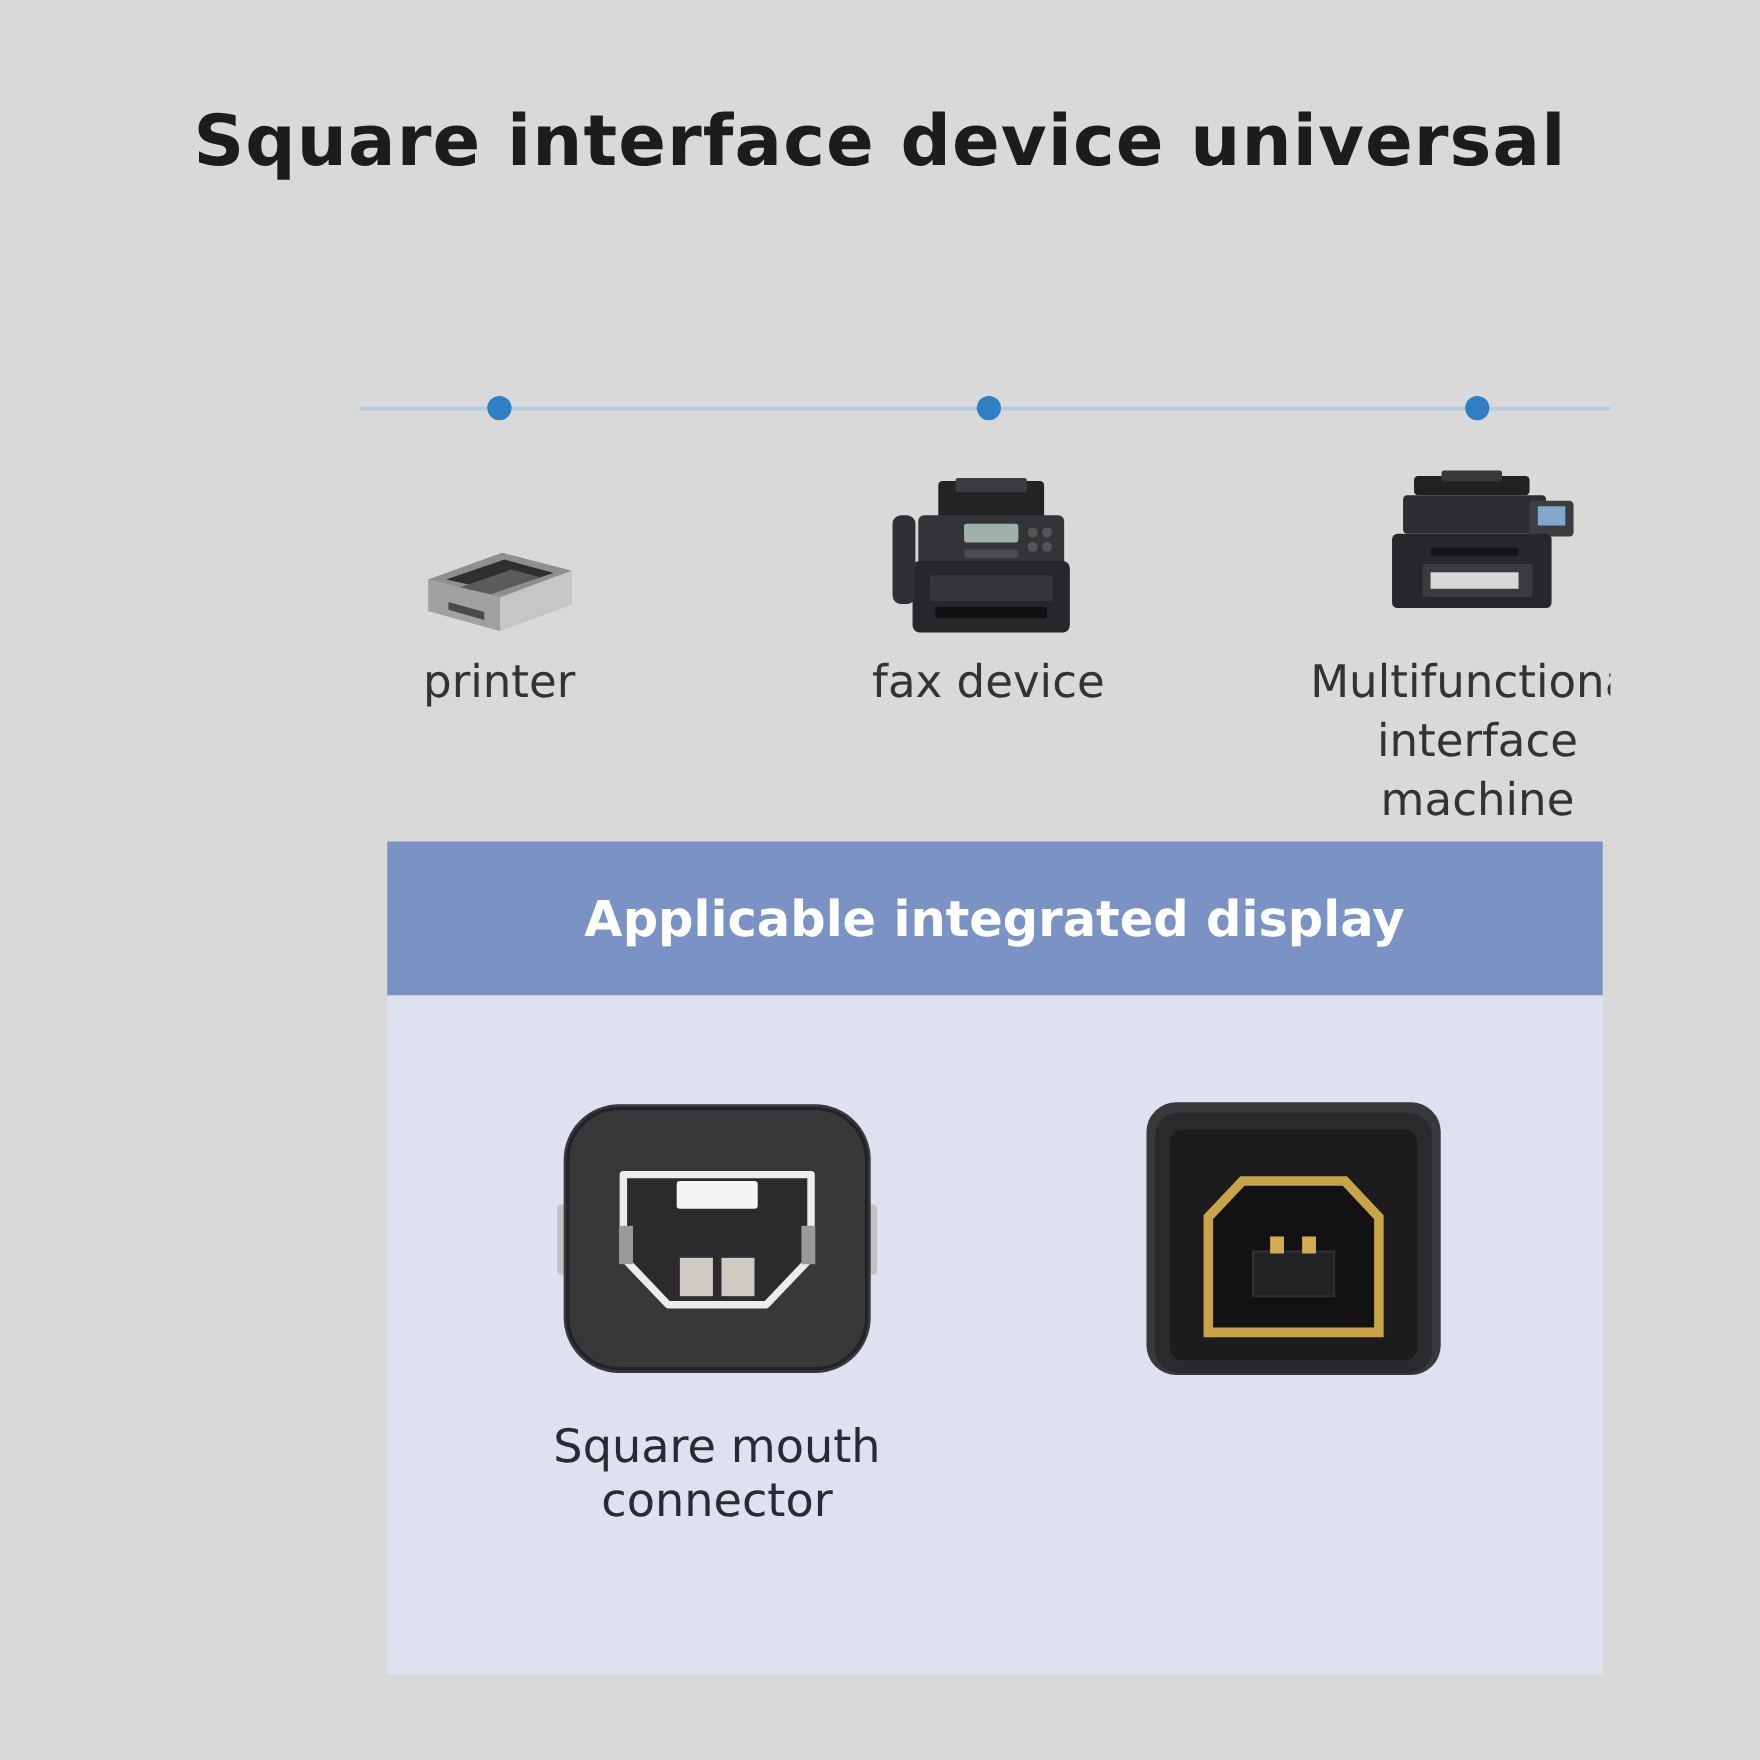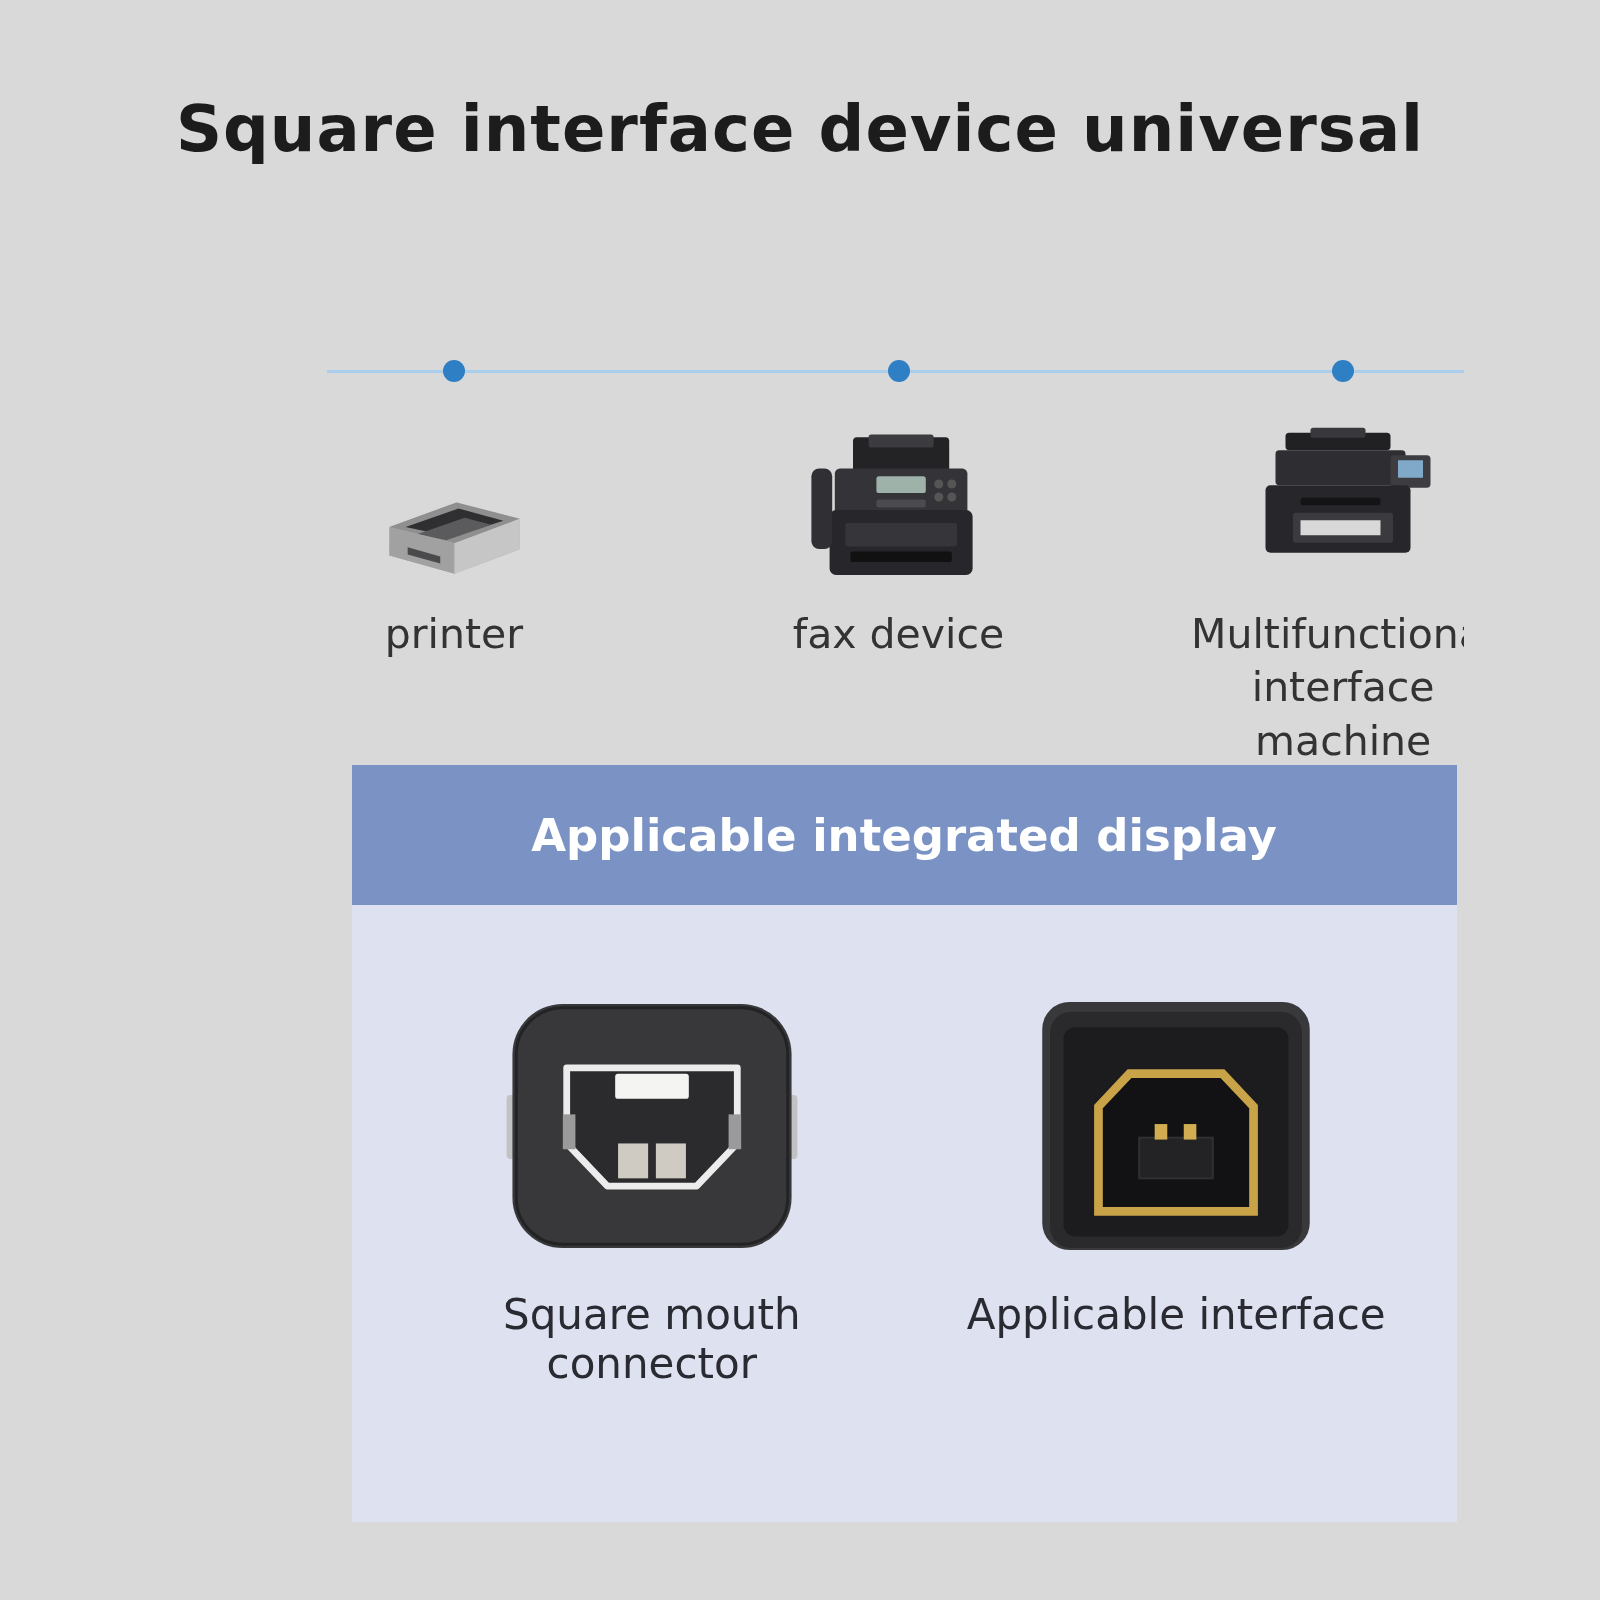--- a/index.html
+++ b/index.html
@@ -40,21 +40,20 @@
   .dot{
     width:22px;height:22px;border-radius:50%;
     background:var(--dot);
   }
   .device-art{
     height:212px;width:100%;
     display:flex;align-items:flex-end;justify-content:center;
     padding-bottom:6px;
   }
   .device-label{
-    margin-top:14px;
     font-size:41px;color:#333;text-align:center;line-height:1.3;
     max-width:330px;
   }
   .panel{
     position:absolute;left:215px;top:765px;width:1105px;height:757px;
     display:flex;flex-direction:column;
   }
   .panel-header{
     height:140px;flex:0 0 140px;
     background:var(--header-bg);
@@ -179,19 +178,18 @@
           <svg width="272" height="252" viewBox="0 0 280 260">
             <rect x="2" y="2" width="276" height="256" rx="28" fill="#39393b"></rect>
             <rect x="10" y="12" width="260" height="244" rx="22" fill="#2a2a2c"></rect>
             <rect x="24" y="28" width="232" height="216" rx="12" fill="#1c1c1e"></rect>
             <path d="M60 218 V110 L92 76 H188 L220 110 V218 Z" fill="#121214" stroke="#c9a348" stroke-width="9" stroke-linejoin="miter"></path>
             <rect x="102" y="142" width="76" height="42" fill="#232325" stroke="#303032" stroke-width="2"></rect>
             <rect x="118" y="128" width="13" height="16" fill="#d2ac50"></rect>
             <rect x="148" y="128" width="13" height="16" fill="#d2ac50"></rect>
           </svg>
         </div>
-        <div class="iface-label">Applicable interface</div>
       </div>
 
     </div>
   </div>
 
 </div>
 
 </body></html>

